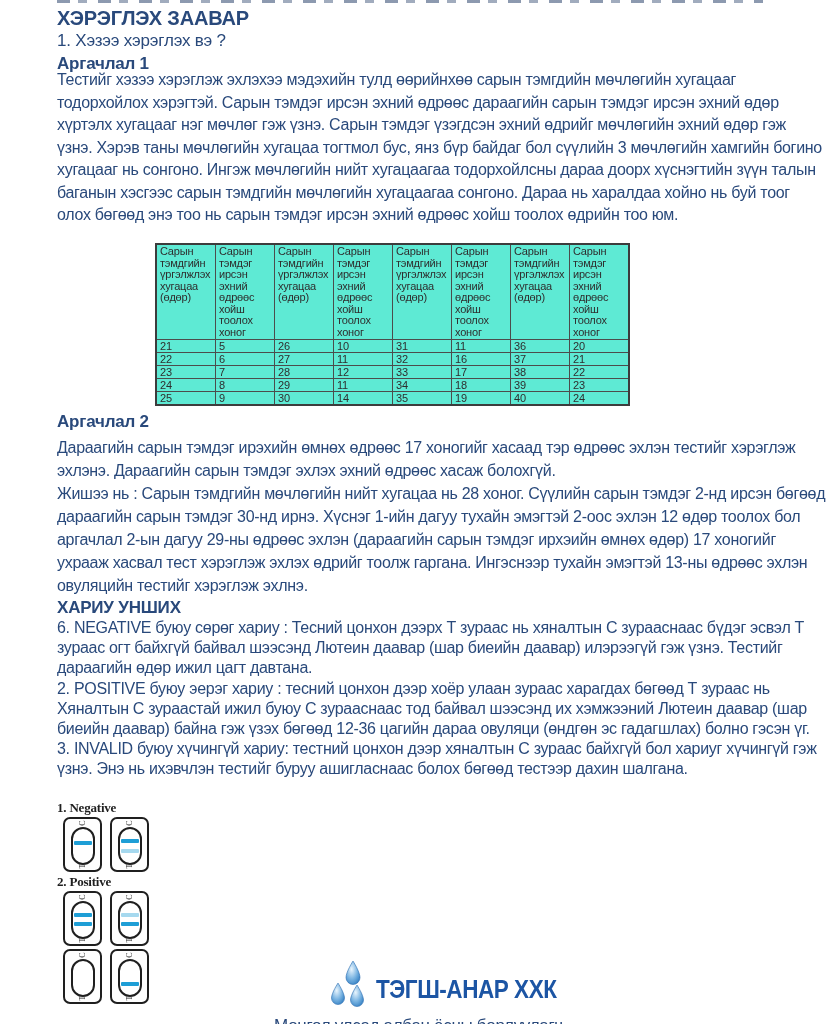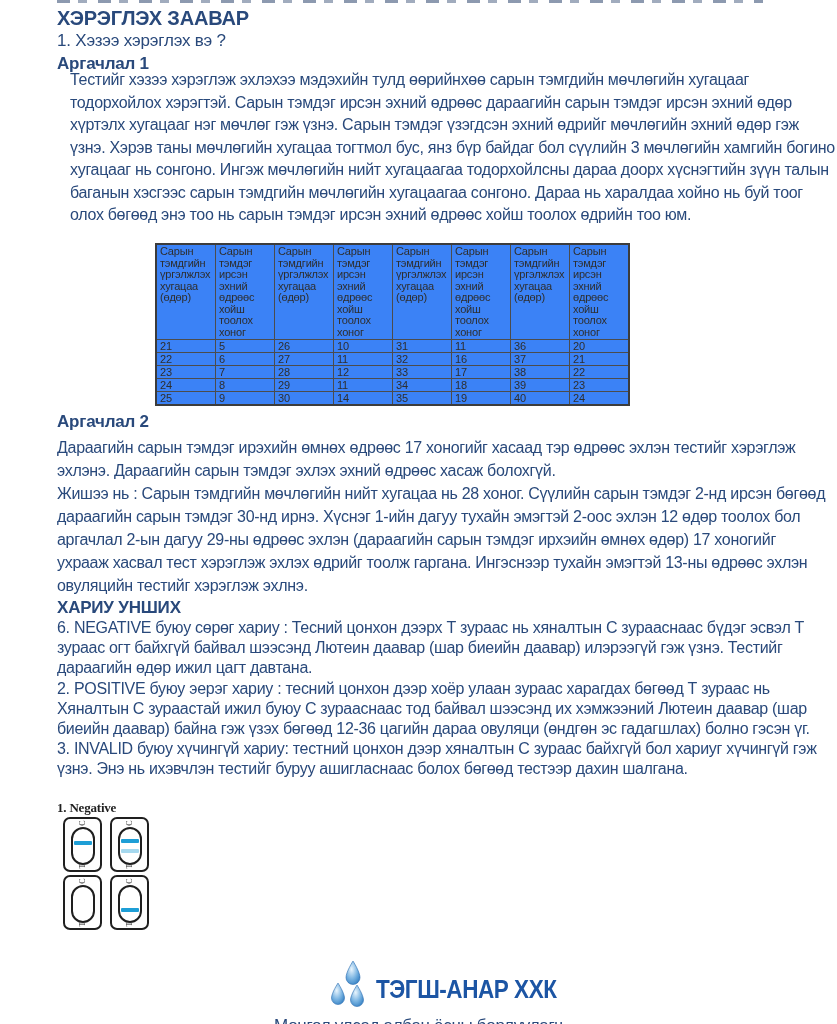--- a/index.html
+++ b/index.html
@@ -11,34 +11,34 @@
   .abs{position:absolute;}
   
   .navy{color:#29497b;}
   .doc-title{left:57px;top:7px;font-size:20px;font-weight:bold;letter-spacing:-0.2px;}
   .q-line{left:57px;top:31px;font-size:17px;letter-spacing:-0.2px;}
   .sec-heading{font-size:17px;font-weight:bold;letter-spacing:-0.2px;}
   .h-m1{left:57px;top:54px;}
   .h-m2{left:57px;top:412px;}
   .h-res{left:57px;top:598px;}
   .body-text{font-size:16px;letter-spacing:-0.3px;line-height:22.5px;text-align:left;}
-  .para1{left:70px;top:69px;width:766px;}
+  .para1{left:57px;top:69px;width:766px;}
   .para2{left:57px;top:436px;width:770px;line-height:23px;}
   .results-list{left:57px;top:618px;width:772px;line-height:20.2px;}
   .result-item{margin:0;}
   
   .top-sliver{
     left:57px;top:0;width:706px;height:3px;
     background:repeating-linear-gradient(90deg,
       rgba(46,70,110,0.55) 0 13px, rgba(0,0,0,0) 13px 21px,
       rgba(46,70,110,0.45) 21px 30px, rgba(0,0,0,0) 30px 41px);
   }
   
   .cycle-table-wrap{left:155px;top:243px;}
-  table.cycle{border-collapse:collapse;border:2px solid #3c3c3c;background:#3b82f6;}
+  table.cycle{border-collapse:collapse;border:2px solid #3c3c3c;background:#5eead4;}
   table.cycle th, table.cycle td{
     border:1px solid #4c4c4c;
     font-size:11px;color:#2e2e2e;font-weight:normal;
     text-align:left;vertical-align:top;
     padding:1px 3px;letter-spacing:-0.2px;
   }
   table.cycle th{width:52px;height:88px;line-height:11.5px;}
   table.cycle td{height:10px;line-height:10px;}
   
   .figures{left:57px;top:801px;width:260px;}
@@ -177,20 +177,41 @@
           <div class="window">
             <div class="line dark" style="top: 12px;"></div>
           </div>
           <span class="mark t-mark">T</span>
         </div>
         <div class="cassette">
           <span class="mark c-mark">C</span>
           <div class="window">
             <div class="line dark" style="top: 10px;"></div>
             <div class="line light" style="top: 20px;"></div>
+          </div>
+          <span class="mark t-mark">T</span>
+        </div>
+      </div>
+    </div>
+    <div class="strip-group">
+      <div class="strip-label">2. Positive</div>
+      <div class="cassette-row">
+        <div class="cassette">
+          <span class="mark c-mark">C</span>
+          <div class="window">
+            <div class="line dark" style="top: 10px;"></div>
+            <div class="line dark" style="top: 19px;"></div>
+          </div>
+          <span class="mark t-mark">T</span>
+        </div>
+        <div class="cassette">
+          <span class="mark c-mark">C</span>
+          <div class="window">
+            <div class="line light" style="top: 10px;"></div>
+            <div class="line dark" style="top: 19px;"></div>
           </div>
           <span class="mark t-mark">T</span>
         </div>
       </div>
     </div>
     <div class="strip-group">
       <div class="cassette-row">
         <div class="cassette">
           <span class="mark c-mark">C</span>
           <div class="window"></div>

